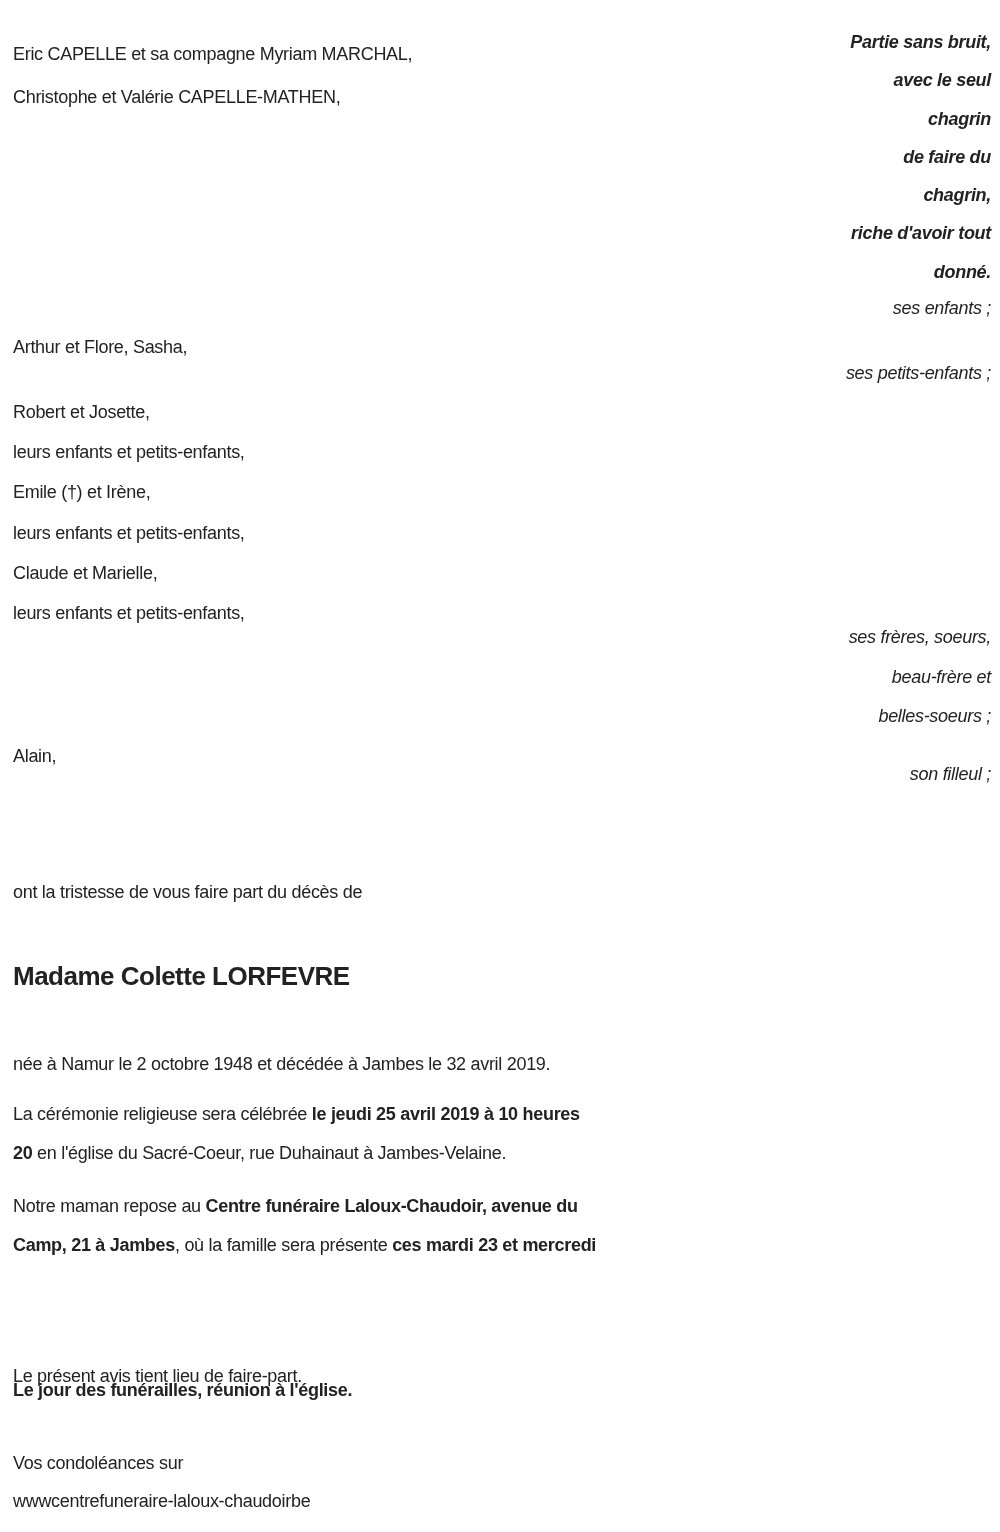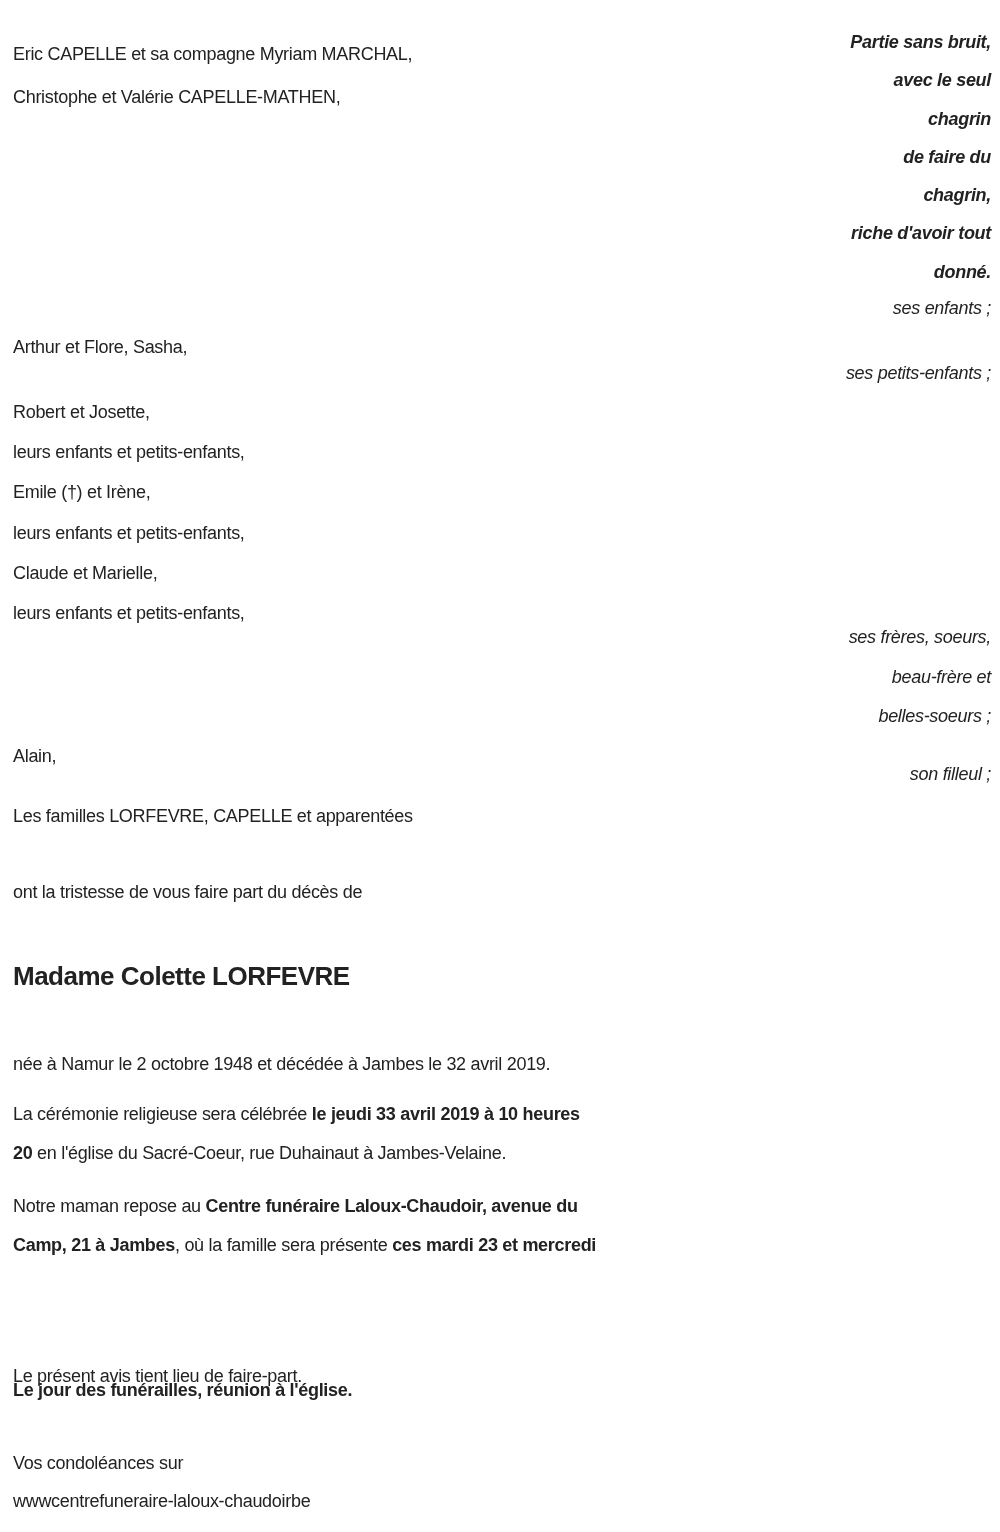--- a/index.html
+++ b/index.html
@@ -63,28 +63,27 @@
   <div class="ln right it" style="top:758px">son filleul ;</div>
 
   <div class="ln" style="top:331px">Arthur et Flore, Sasha,</div>
   <div class="ln block lh402" style="top:392px">Robert et Josette,
 leurs enfants et petits-enfants,
 Emile (†) et Irène,
 leurs enfants et petits-enfants,
 Claude et Marielle,
 leurs enfants et petits-enfants,</div>
   <div class="ln" style="top:740px">Alain,</div>
-  <div class="ln" style="top:800px">Les familles LORFEVRE, CAPELLE et apparentées</div>
   <div class="ln" style="top:876px">ont la tristesse de vous faire part du décès de</div>
 
   <div class="ln title" style="top:953px">Madame Colette LORFEVRE</div>
 
   <div class="ln" style="top:1048px">née à Namur le 2 octobre 1948 et décédée à Jambes le 32 avril 2019.</div>
 
-  <div class="ln" style="top:1098px"><span>La cérémonie religieuse sera célébrée </span><span class="b">le jeudi 33 avril 2019 à 10 heures</span></div>
+  <div class="ln" style="top:1098px"><span>La cérémonie religieuse sera célébrée </span><span class="b">le jeudi 25 avril 2019 à 10 heures</span></div>
   <div class="ln" style="top:1137px"><span class="b">20</span><span> en l'église du Sacré-Coeur, rue Duhainaut à Jambes-Velaine.</span></div>
 
   <div class="ln" style="top:1190px"><span>Notre maman repose au </span><span class="b">Centre funéraire Laloux-Chaudoir, avenue du</span></div>
   <div class="ln" style="top:1229px"><span class="b">Camp, 21 à Jambes</span><span>, où la famille sera présente </span><span class="b">ces mardi 23 et mercredi</span></div>
 
   <div class="ln b" style="top:1374px">Le jour des funérailles, réunion à l'église.</div>
 
   <div class="ln" style="top:1360px">Le présent avis tient lieu de faire-part.</div>
 
   <div class="ln" style="top:1447px">Vos condoléances sur</div>

